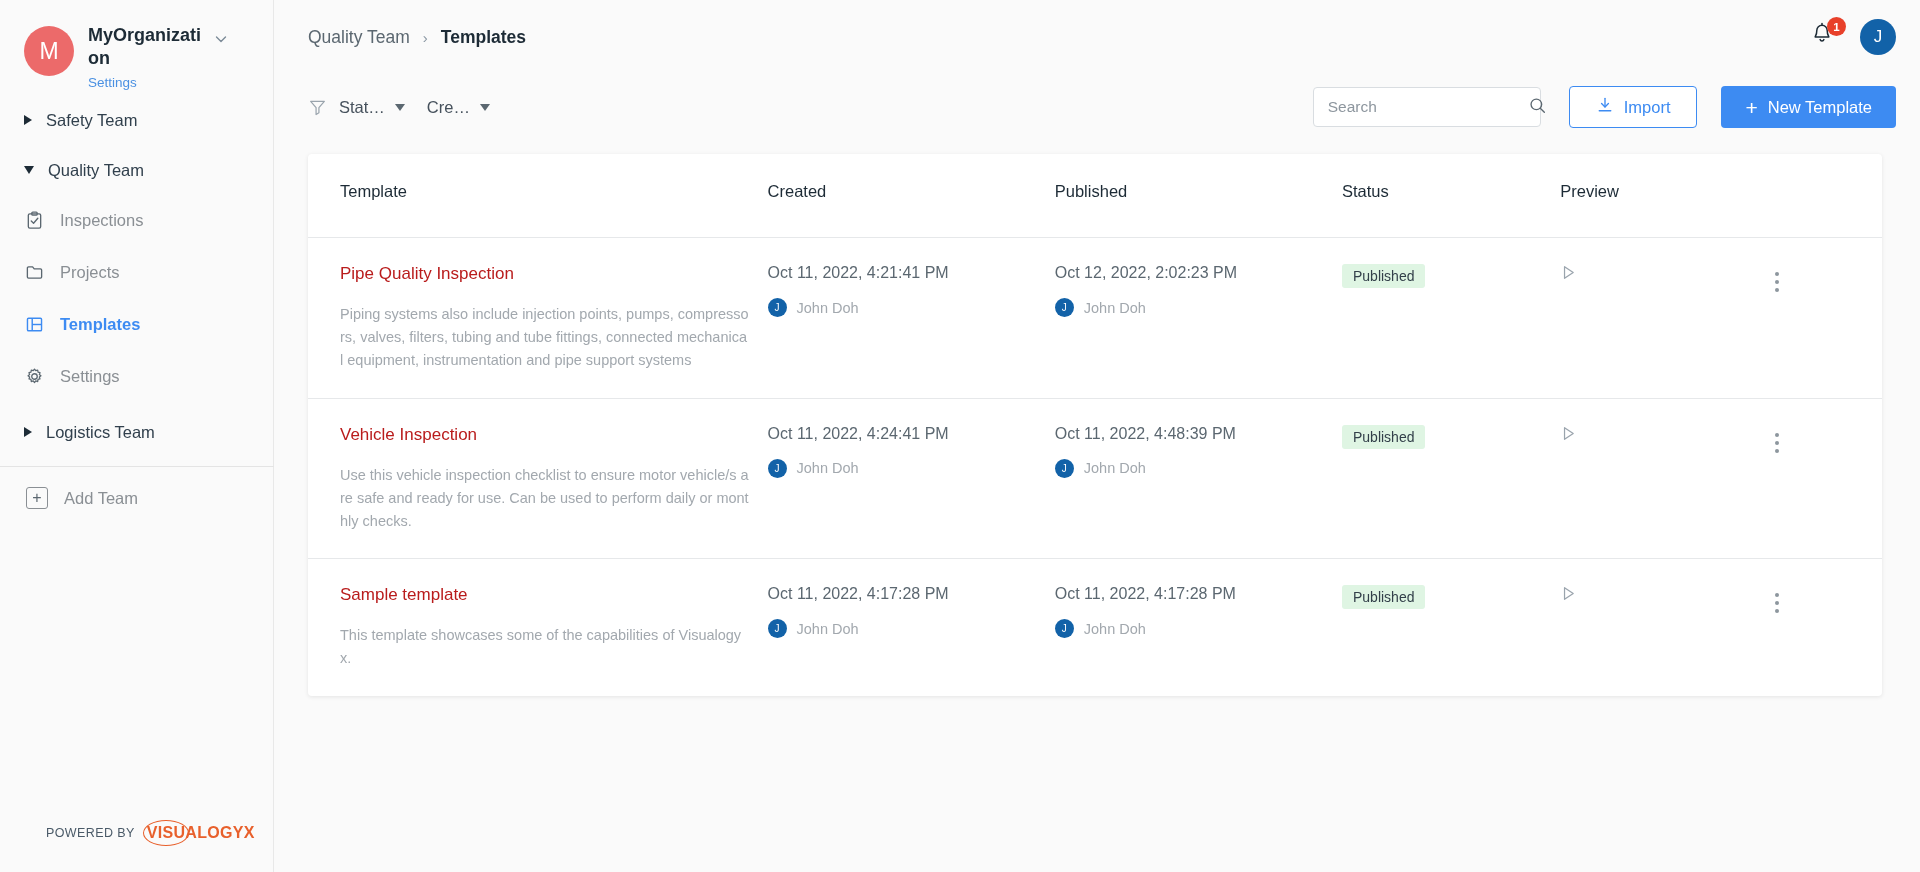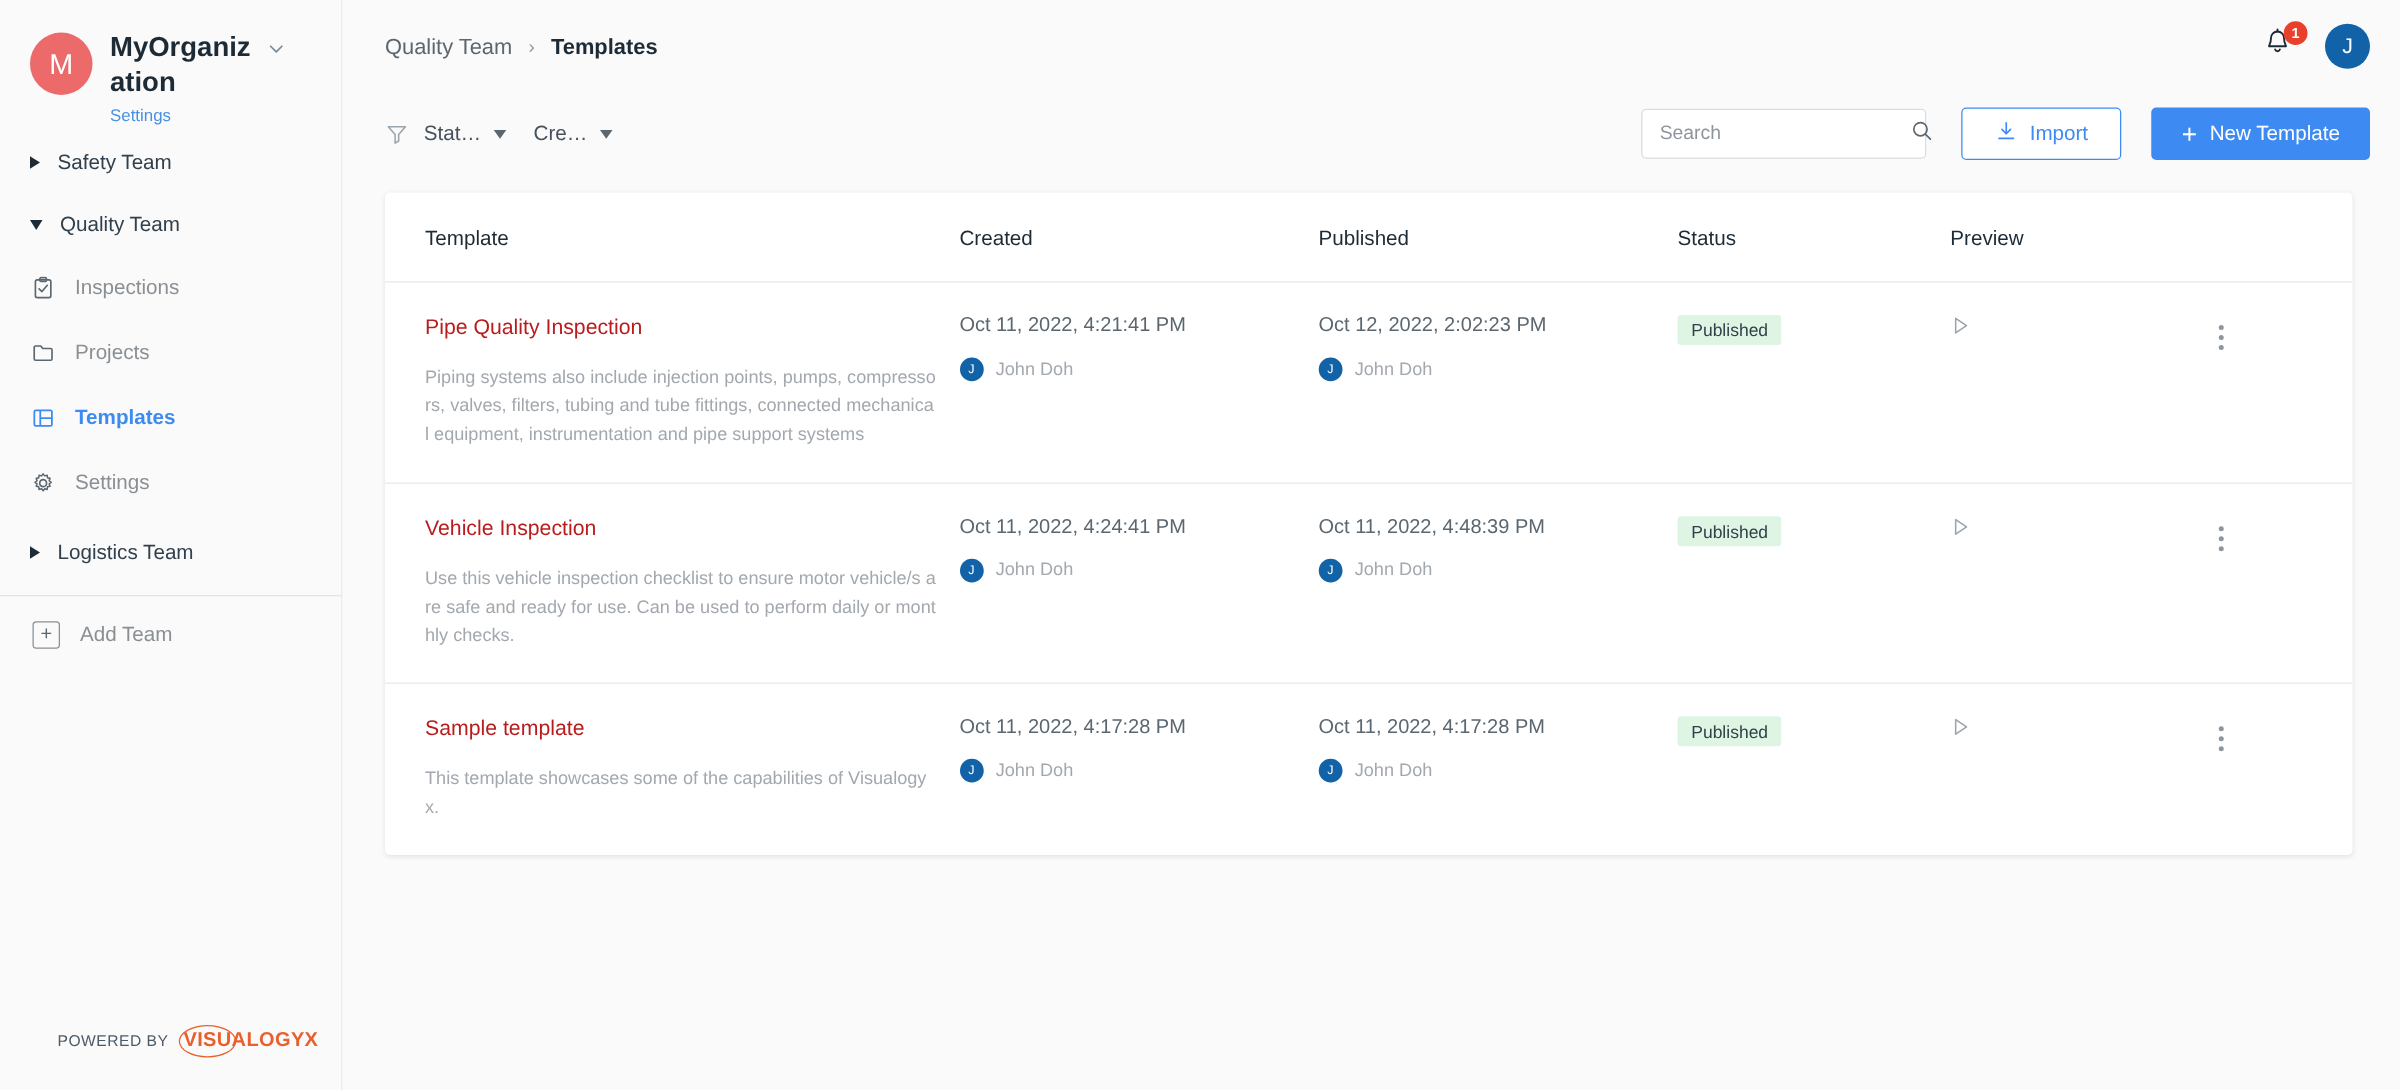--- a/index.html
+++ b/index.html
@@ -26,21 +26,21 @@
   }
   .org-avatar {
     width: 50px; height: 50px; border-radius: 50%;
     background: #ec6a6a; color: #ffffff;
     display: flex; align-items: center; justify-content: center;
     font-size: 23px; font-weight: 400; flex: 0 0 50px;
     margin-top: 2px;
   }
   .org-text { margin-left: 14px; width: 118px; }
   .org-name {
-    font-size: 22px; font-weight: bold; color: #1d2b36;
+    font-size: 18px; font-weight: bold; color: #1d2b36;
     line-height: 1.25; word-break: break-word;
   }
   .org-settings {
     font-size: 13.5px; color: #4a90e2; margin-top: 6px; cursor: pointer;
   }
   .org-caret {
     margin-left: 8px; margin-top: 8px; color: #7b8a97;
     font-size: 13px; cursor: pointer;
   }
 
@@ -194,21 +194,21 @@
 
   
   .card {
     margin: 14px 38px 0 34px; background: #fff;
     border-radius: 4px; box-shadow: 0 1px 4px rgba(0,0,0,0.09);
     overflow: hidden;
   }
   table { width: 100%; border-collapse: collapse; table-layout: fixed; }
   th {
     text-align: left; font-size: 16.5px; font-weight: normal; color: #1d2b36;
-    padding: 28px 0 24px 0; border-bottom: 1px solid #e6e8ea;
+    padding: 28px 0 36px 0; border-bottom: 1px solid #e6e8ea;
   }
   th.c-template { width: 400px; padding-left: 32px; }
   th.c-created  { width: 250px; }
   th.c-pub      { width: 250px; }
   th.c-status   { width: 190px; }
   th.c-preview  { width: 180px; }
   th.c-menu     { width: 100px; }
 
   td { vertical-align: top; padding-top: 26px; padding-bottom: 26px;
        border-bottom: 1px solid #e6e8ea; }

